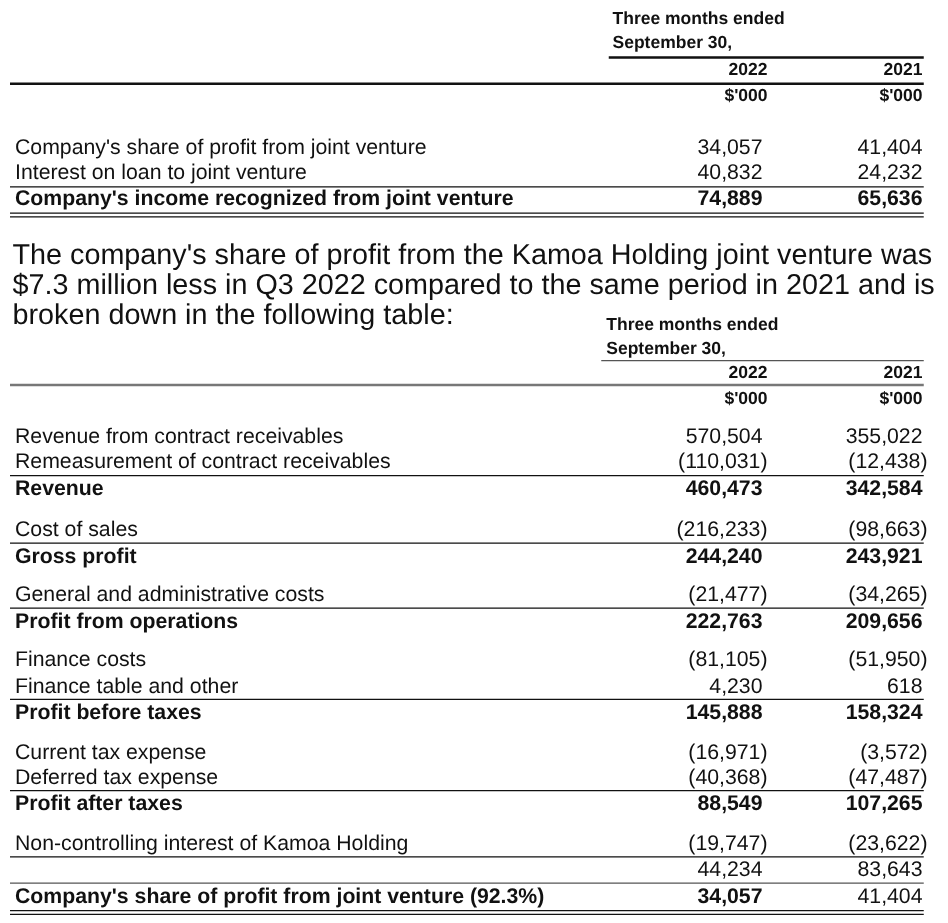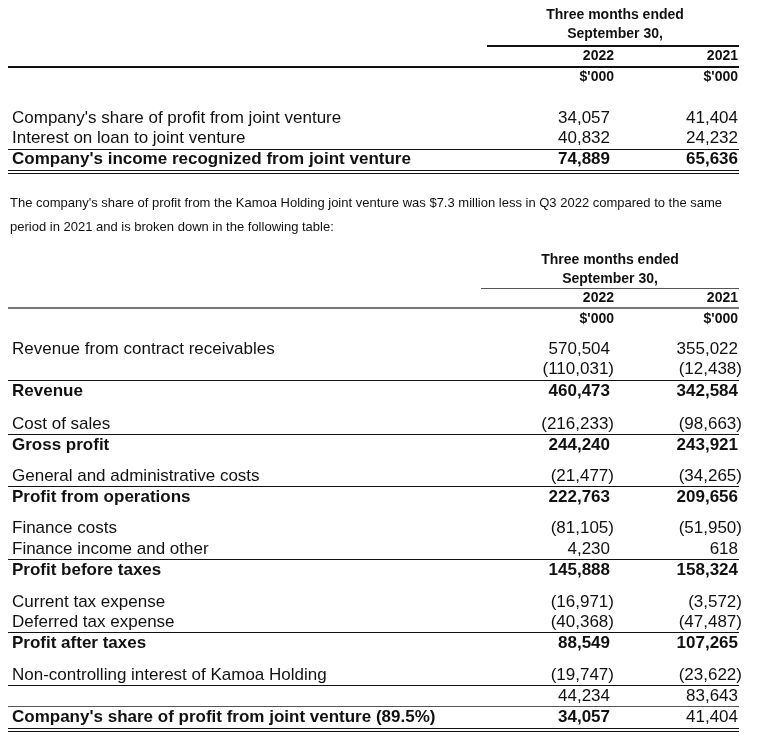--- a/index.html
+++ b/index.html
@@ -1,28 +1,28 @@
 <!DOCTYPE html>
 <html><head>
 <meta charset="utf-8">
 <style>
   html, body { margin:0; padding:0; background:#ffffff; }
   body { width:758px; height:738px; position:relative; overflow:hidden;
          font-family:"Liberation Sans", sans-serif; color:#111; }
   .abs { position:absolute; }
-  .hdr { font-weight:bold; font-size:14px; text-align:center; }
+  .hdr { font-weight:bold; font-size:14px; text-align:left; }
   .row { position:absolute; left:12px; width:726px; height:20px; font-size:17px; line-height:20px; }
   .row .lbl { position:absolute; left:0; top:0; white-space:nowrap; }
   .row .v1 { position:absolute; right:128px; top:0; text-align:left; }
   .row .v2 { position:absolute; right:0; top:0; text-align:center; }
   .neg .v1, .neg1 .v1 { right:124px; }
   .neg .v2, .neg2 .v2 { right:-4px; }
   .bold { font-weight:bold; }
   .line { position:absolute; background:#111; }
-  .para { position:absolute; left:10px; top:191px; width:740px; font-size:13px; line-height:24px; }
+  .para { position:absolute; left:10px; top:191px; width:740px; font-size:23px; line-height:24px; }
 </style>
 </head>
 <body>
 
 <div>
   <div class="abs hdr" style="left:490px;top:6px;width:250px;">Three months ended</div>
   <div class="abs hdr" style="left:490px;top:25px;width:250px;">September 30,</div>
   <div class="line" style="left:487px;top:45px;width:252px;height:1.5px;"></div>
   <div class="abs hdr" style="left:560px;top:47px;width:54px;text-align:right;">2022</div>
   <div class="abs hdr" style="left:690px;top:47px;width:48px;text-align:right;">2021</div>
@@ -61,20 +61,21 @@
   <div class="line" style="left:8px;top:307px;width:731px;height:2px;background:#777;"></div>
   <div class="abs hdr" style="left:560px;top:310px;width:54px;text-align:right;">$'000</div>
   <div class="abs hdr" style="left:690px;top:310px;width:48px;text-align:right;">$'000</div>
 
   <div class="row" style="top:339px;">
     <span class="lbl">Revenue from contract receivables</span>
     <span class="v1">570,504</span>
     <span class="v2">355,022</span>
   </div>
   <div class="row neg" style="top:359px;">
+    <span class="lbl">Remeasurement of contract receivables</span>
     <span class="v1">(110,031)</span>
     <span class="v2">(12,438)</span>
   </div>
   <div class="line" style="left:8px;top:380px;width:731px;height:1.2px;"></div>
   <div class="row bold" style="top:381px;">
     <span class="lbl">Revenue</span>
     <span class="v1">460,473</span>
     <span class="v2">342,584</span>
   </div>
 
@@ -101,21 +102,21 @@
     <span class="v1">222,763</span>
     <span class="v2">209,656</span>
   </div>
 
   <div class="row neg" style="top:518px;">
     <span class="lbl">Finance costs</span>
     <span class="v1">(81,105)</span>
     <span class="v2">(51,950)</span>
   </div>
   <div class="row" style="top:539px;">
-    <span class="lbl">Finance income and other</span>
+    <span class="lbl">Finance table and other</span>
     <span class="v1">4,230</span>
     <span class="v2">618</span>
   </div>
   <div class="line" style="left:8px;top:559px;width:731px;height:1.2px;"></div>
   <div class="row bold" style="top:560px;">
     <span class="lbl">Profit before taxes</span>
     <span class="v1">145,888</span>
     <span class="v2">158,324</span>
   </div>
 
@@ -141,19 +142,19 @@
     <span class="v1">(19,747)</span>
     <span class="v2">(23,622)</span>
   </div>
   <div class="line" style="left:8px;top:685px;width:731px;height:1.2px;"></div>
   <div class="row" style="top:686px;">
     <span class="v1">44,234</span>
     <span class="v2">83,643</span>
   </div>
   <div class="line" style="left:8px;top:706px;width:731px;height:1.2px;background:#555;"></div>
   <div class="row" style="top:707px;">
-    <span class="lbl bold">Company's share of profit from joint venture (89.5%)</span>
+    <span class="lbl bold">Company's share of profit from joint venture (92.3%)</span>
     <span class="v1 bold">34,057</span>
     <span class="v2">41,404</span>
   </div>
   <div class="line" style="left:8px;top:728px;width:731px;height:1.2px;"></div>
   <div class="line" style="left:8px;top:731px;width:731px;height:1.2px;"></div>
 </div>
 
 </body></html>

